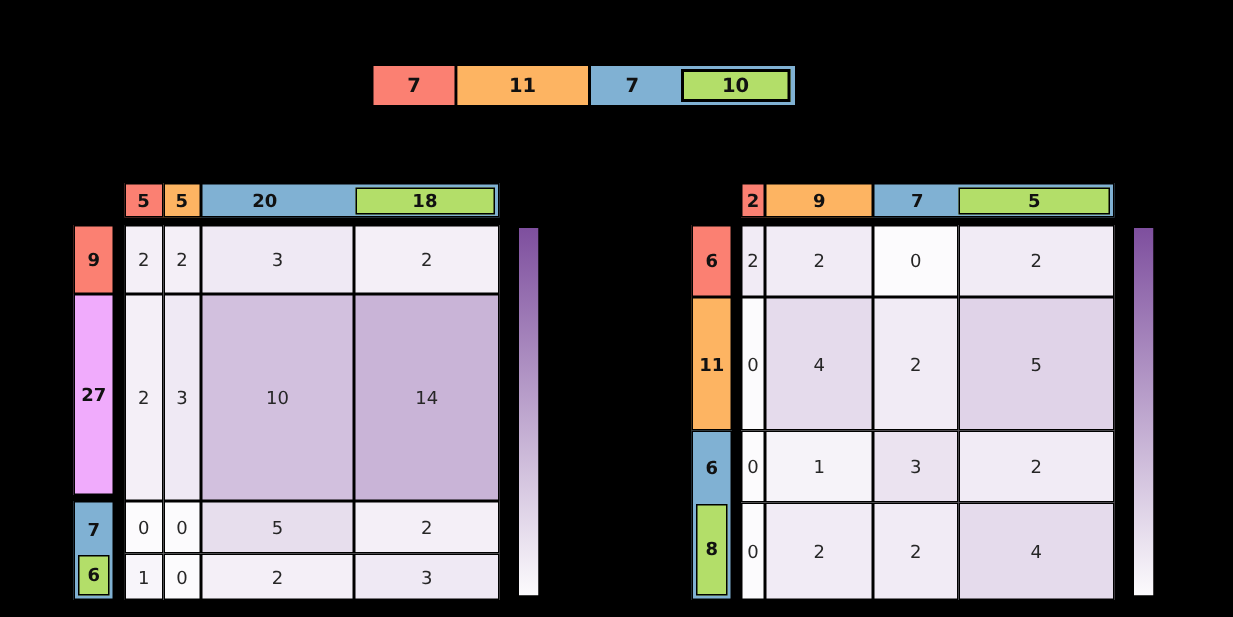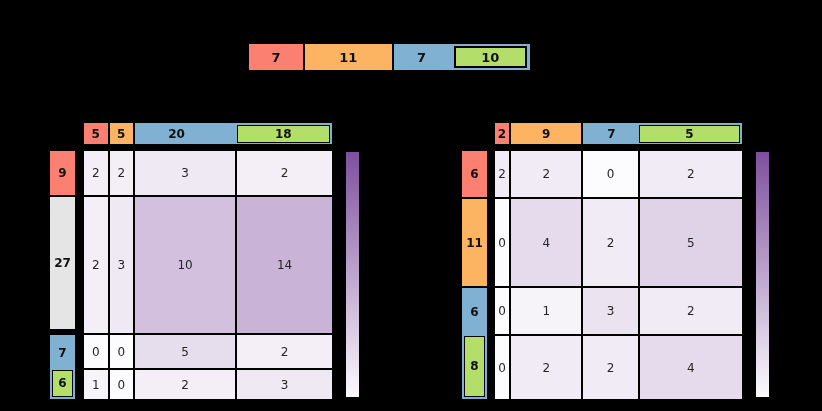--- a/index.html
+++ b/index.html
@@ -42,21 +42,21 @@
       <div class="abs" style="left: 134.02px; top: 369.388px; width: 102.041px; height: 30.6122px; background: rgb(244, 239, 247); border: 1px solid rgb(0, 0, 0); font-size: 12px; color: rgb(38, 38, 38);">2</div>
       <div class="abs" style="left: 236.061px; top: 369.388px; width: 96.9388px; height: 30.6122px; background: rgb(239, 233, 244); border: 1px solid rgb(0, 0, 0); font-size: 12px; color: rgb(38, 38, 38);">3</div>
       <div class="abs" style="left: 81.5px; top: 148.5px; width: 253px; height: 253px; border: 1.5px solid rgb(0, 0, 0); background: transparent;"></div>
       <div class="abs" style="left: 83px; top: 122px; width: 25.5102px; height: 23px; background: rgb(251, 128, 114); border: 1.5px solid rgb(0, 0, 0); font-weight: bold; font-size: 12px; color: rgb(17, 17, 17);">5</div>
       <div class="abs" style="left: 108.51px; top: 122px; width: 25.5102px; height: 23px; background: rgb(253, 180, 98); border: 1.5px solid rgb(0, 0, 0); font-weight: bold; font-size: 12px; color: rgb(17, 17, 17);">5</div>
       <div class="abs" style="left: 134.02px; top: 122px; width: 198.98px; height: 23px; background: rgb(128, 177, 211); border: 1.5px solid rgb(0, 0, 0); font-weight: bold; font-size: 12px; color: rgb(17, 17, 17);">
         <div class="abs" style="left: 0px; top: 0px; width: 83px; height: 100%; font-weight: bold;">20</div>
         <div class="abs" style="inset: 1.5px 2px 1.5px 101.541px; background: rgb(179, 222, 105); border: 1.5px solid rgb(0, 0, 0); font-weight: bold;">18</div>
       </div>
       <div class="abs" style="left: 49px; top: 150px; width: 27px; height: 45.9184px; background: rgb(251, 128, 114); border: 1.5px solid rgb(0, 0, 0); font-weight: bold; font-size: 12px; color: rgb(17, 17, 17);">9</div>
-      <div class="abs" style="left: 49px; top: 195.918px; width: 27px; height: 134px; background: #e5e5e5; border: 1.5px solid rgb(0, 0, 0); font-weight: bold; font-size: 12px; color: rgb(17, 17, 17);">27</div>
+      <div class="abs" style="left: 49px; top: 195.918px; width: 27px; height: 134px; background: #f0abfc; border: 1.5px solid rgb(0, 0, 0); font-weight: bold; font-size: 12px; color: rgb(17, 17, 17);">27</div>
       <div class="abs" style="left: 49px; top: 333.673px; width: 27px; height: 66.3265px; background: rgb(128, 177, 211); border: 1.5px solid rgb(0, 0, 0); font-weight: bold; font-size: 12px; color: rgb(17, 17, 17);">
         <div class="abs" style="left: 0px; top: 0px; width: 100%; height: 35.7143px; font-weight: bold;">7</div>
         <div class="abs" style="inset: 35.2143px 2px 2px; background: rgb(179, 222, 105); border: 1.5px solid rgb(0, 0, 0); font-weight: bold;">6</div>
       </div>
       <div class="abs" style="left: 345px; top: 151px; width: 15px; height: 247px; background: linear-gradient(rgb(126, 79, 158), rgb(252, 251, 253)); border: 1px solid rgb(0, 0, 0);"></div>
     </div>
   <div id="matrix-right-group" class="grp">
       <div class="abs" style="left: 494px; top: 150px; width: 16.0645px; height: 48.3871px; background: rgb(241, 235, 245); border: 1px solid rgb(0, 0, 0); font-size: 12px; color: rgb(38, 38, 38);">2</div>
       <div class="abs" style="left: 510.065px; top: 150px; width: 72.2903px; height: 48.3871px; background: rgb(241, 235, 245); border: 1px solid rgb(0, 0, 0); font-size: 12px; color: rgb(38, 38, 38);">2</div>
       <div class="abs" style="left: 582.355px; top: 150px; width: 56.2258px; height: 48.3871px; background: rgb(252, 251, 253); border: 1px solid rgb(0, 0, 0); font-size: 12px; color: rgb(38, 38, 38);">0</div>

